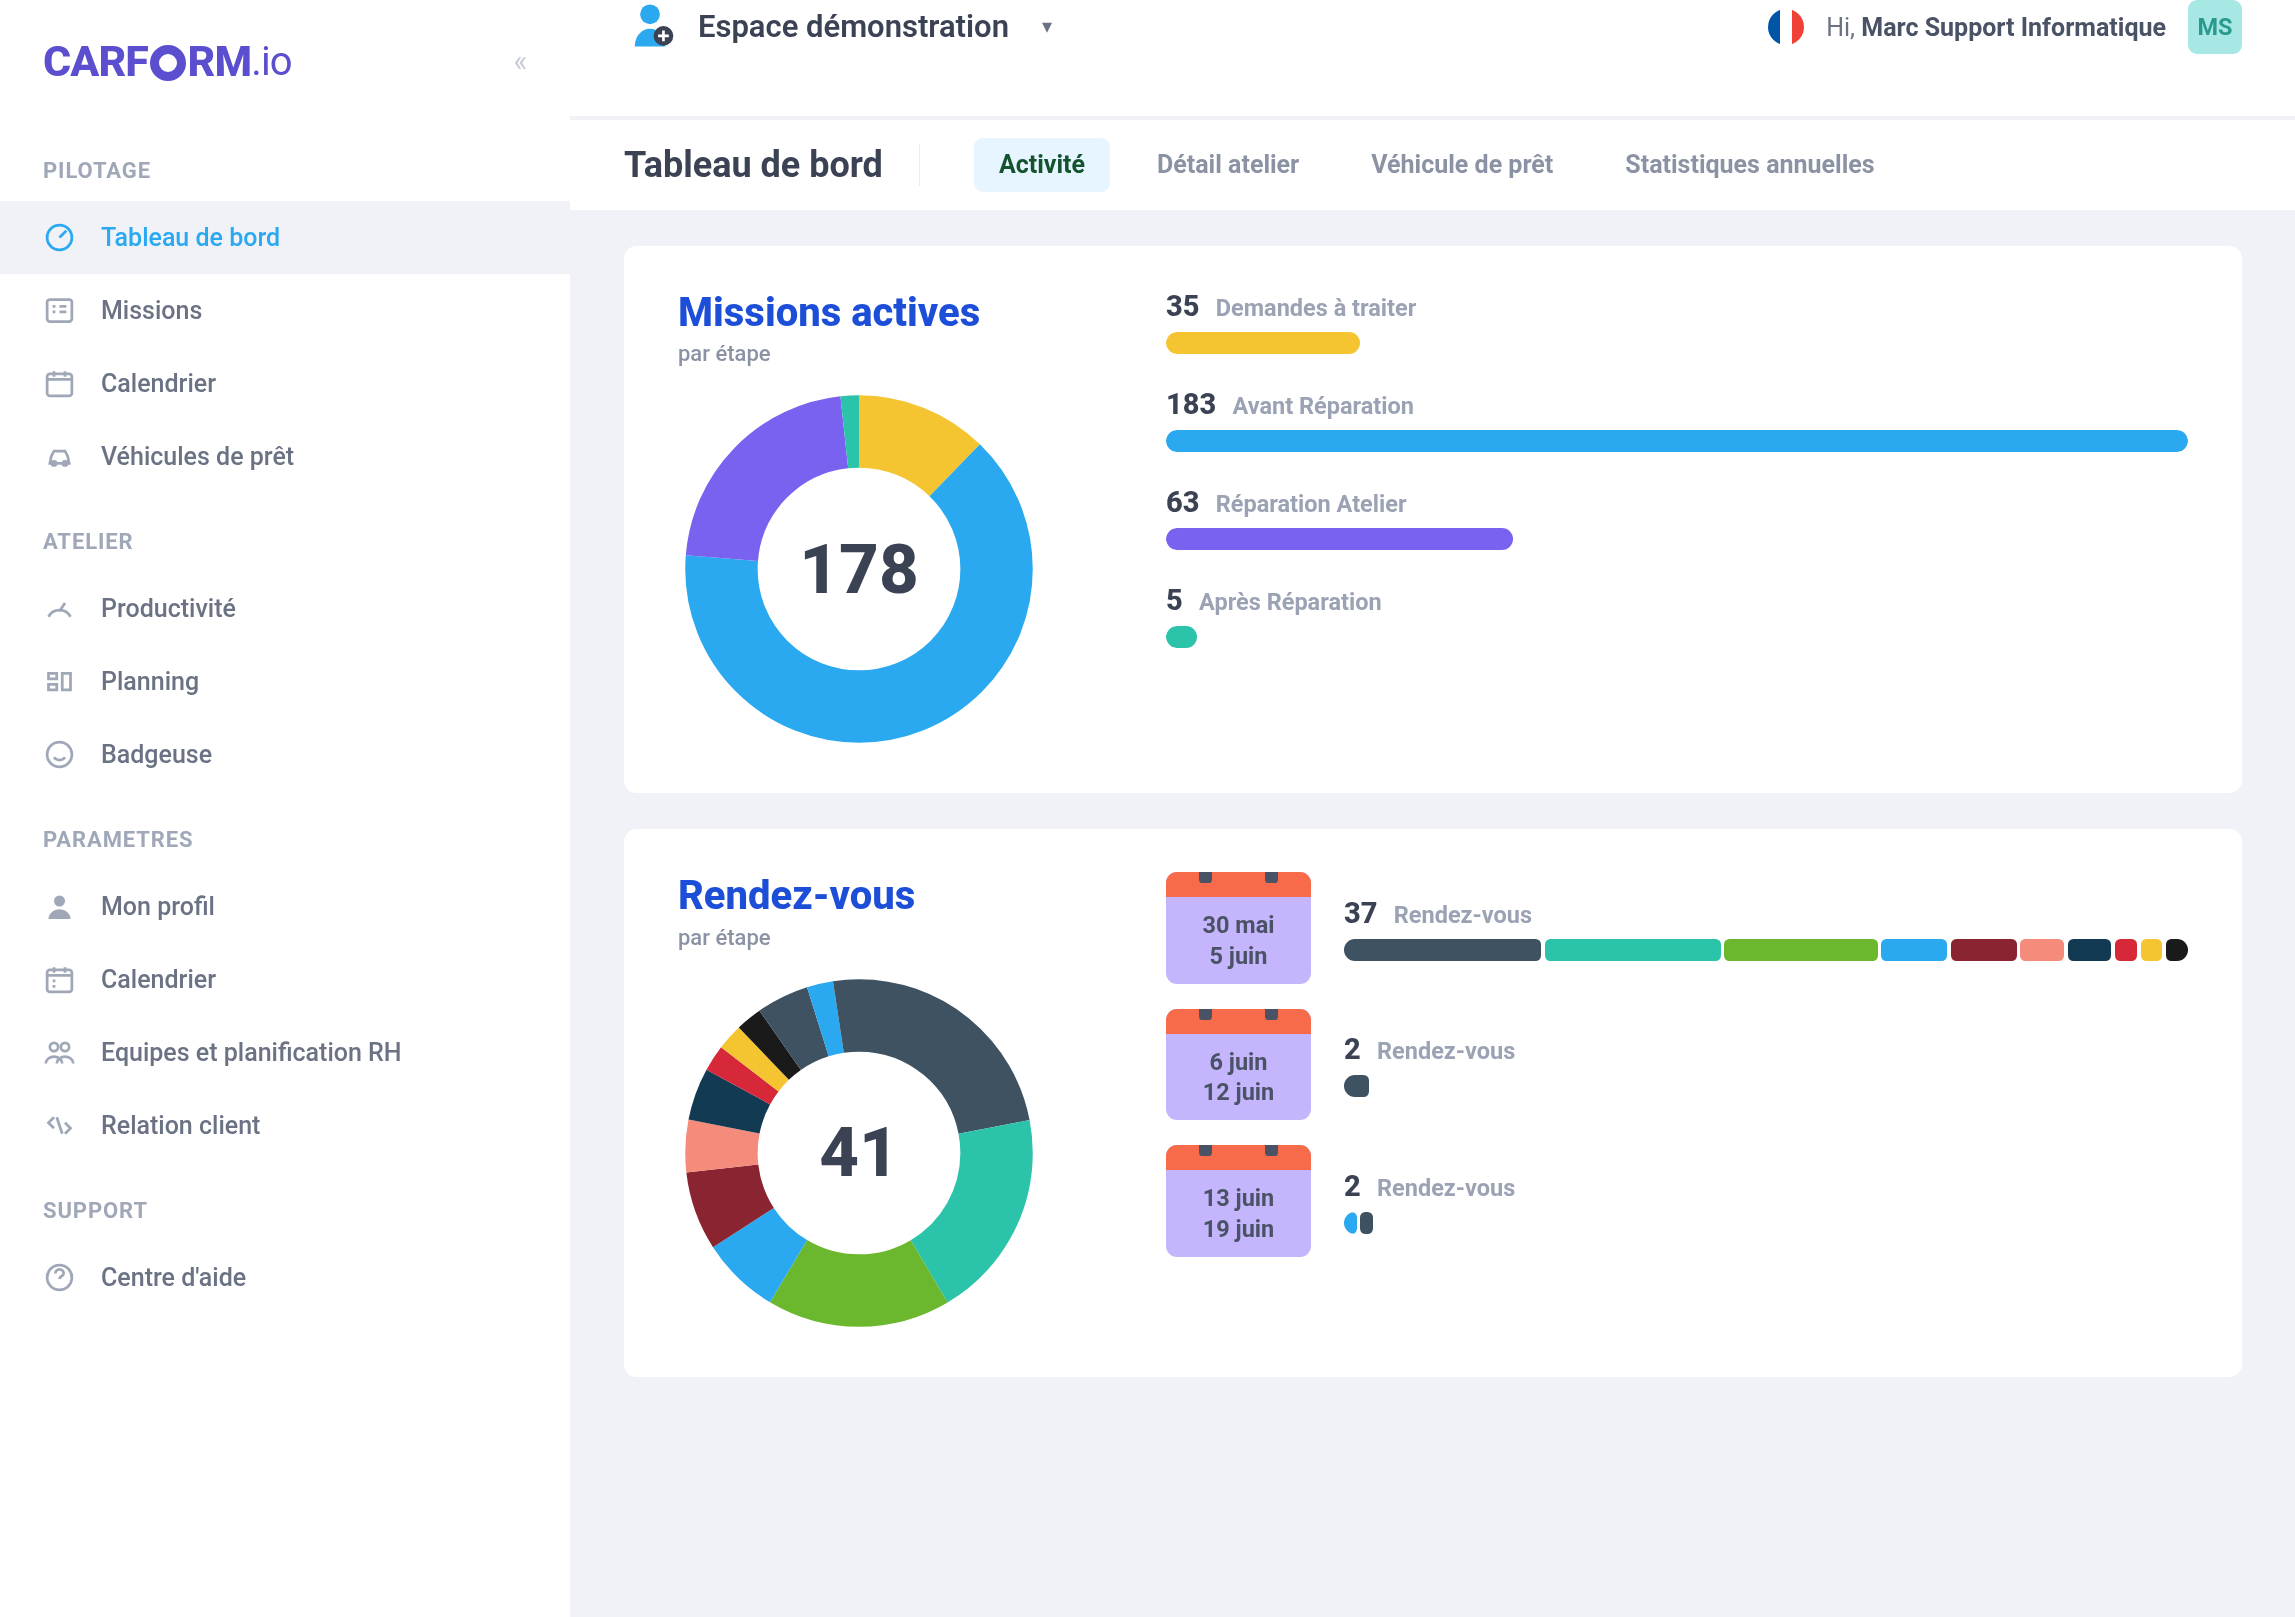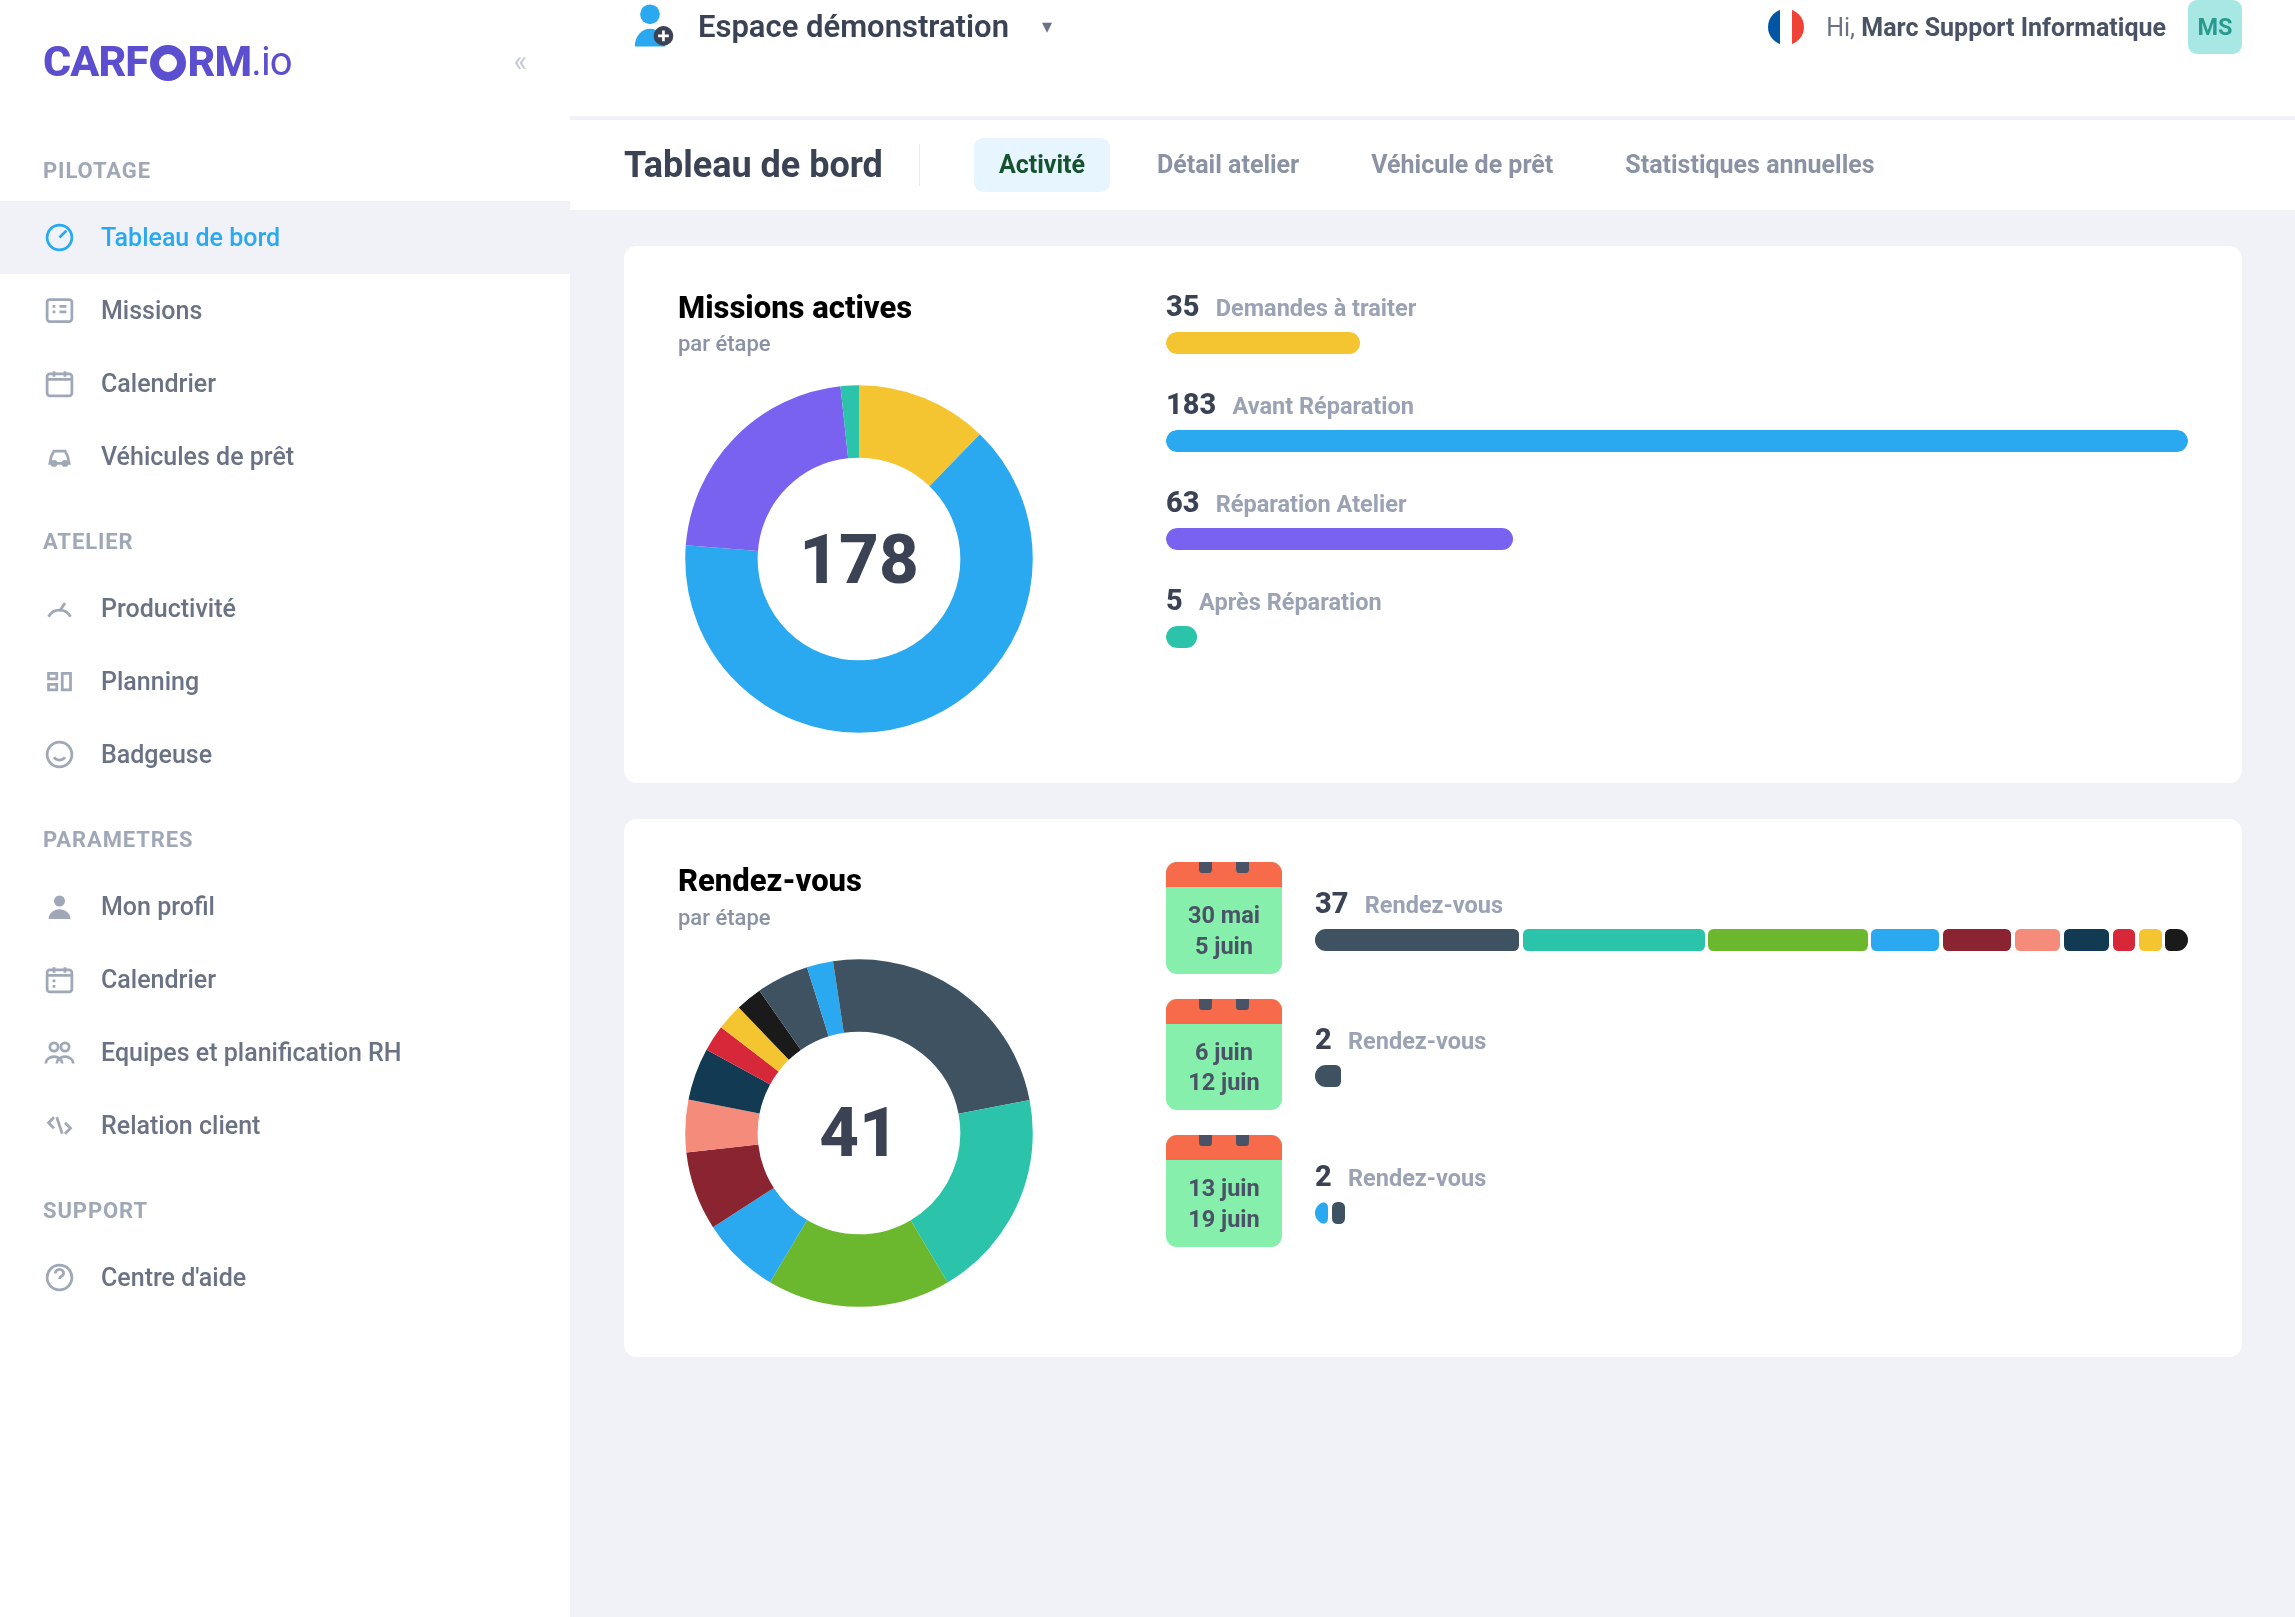--- a/index.html
+++ b/index.html
@@ -176,23 +176,23 @@
 }
 .card {
   background: #fff;
   border-radius: 12.7px;
   padding: 43px 54px;
 }
 .card-row { display: flex; gap: 54px; }
 .card-left { flex: 0 0 434px; }
 .card-right { flex: 1; display: flex; flex-direction: column; gap: 33px; }
 .card-title {
-  font-size: 31px;
+  font-size: 40px;
   font-weight: 800;
-  color: #000000;
+  color: #1d4ed8;
 }
 .card-sub {
   font-size: 22px;
   color: #8a92a4;
   margin-top: 5.4px;
   font-weight: 500;
 }
 .donut-wrap {
   position: relative;
   width: 362px; height: 362px;
@@ -241,22 +241,22 @@
 .bar-multi { gap: 3.6px; }
 .bar-multi .bar-seg { border-radius: 5.4px; }
 
 
 .rdv-row {
   display: flex;
   align-items: center;
   gap: 33px;
 }
 .rdv-cal {
-  width: 116px;
-  background: #86efac;
+  width: 145px;
+  background: #c4b5fd;
   border-radius: 11px;
   overflow: hidden;
   flex-shrink: 0;
 }
 .rdv-cal-top {
   background: #f76b4a;
   height: 25px;
   position: relative;
 }
 .rdv-cal-top::before, .rdv-cal-top::after {

